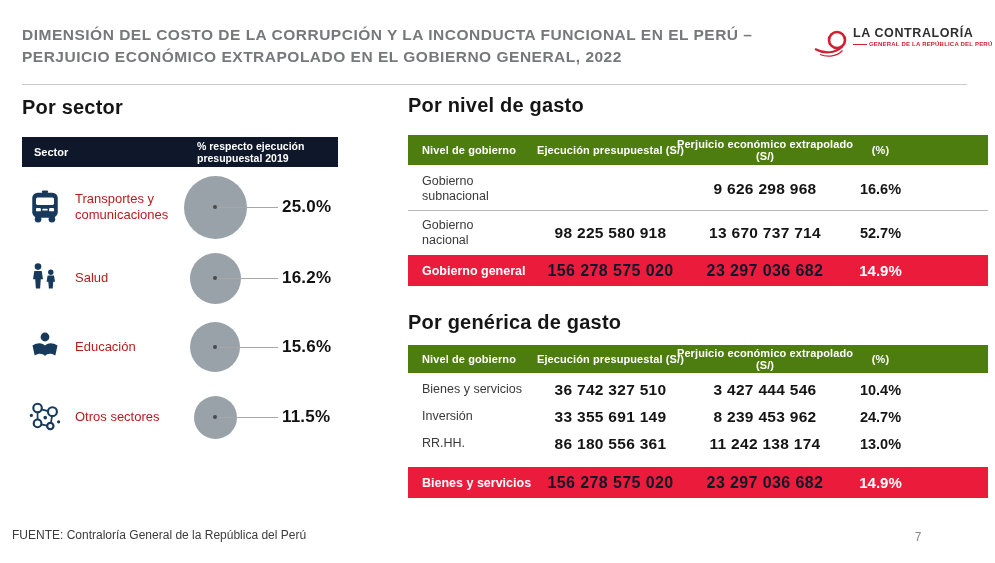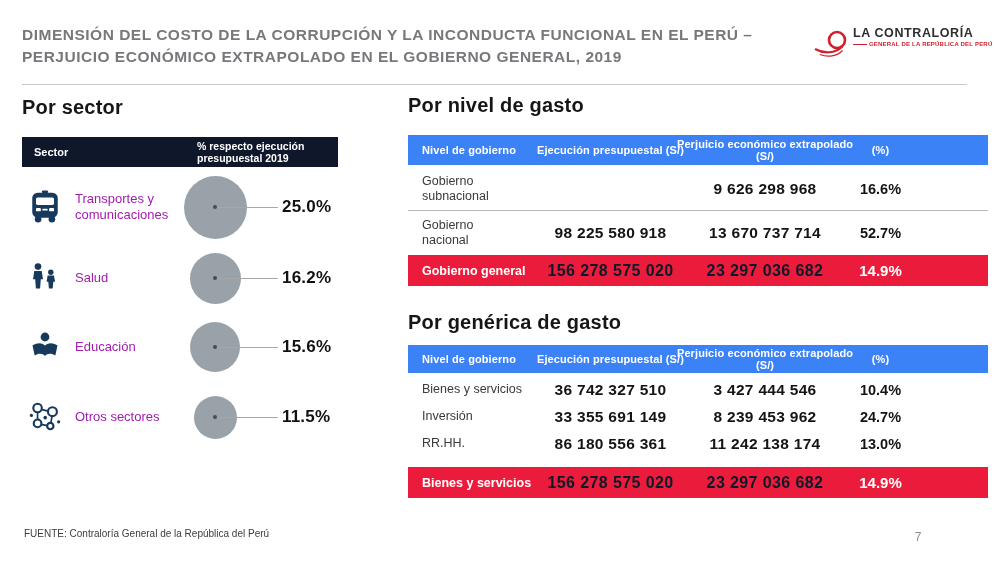--- a/index.html
+++ b/index.html
@@ -23,60 +23,60 @@
   .left-panel { position:absolute; left:22px; top:96px; width:345px; height:380px; }
   .section-title { font-size:20px; font-weight:bold; color:#161616; letter-spacing:.2px; }
   .sector-bar { position:absolute; left:0; top:41px; width:316px; height:30px; background:#0f172a; }
   .sector-bar .sb1 { position:absolute; left:12px; top:0; height:100%; display:flex; align-items:center;
     color:#fff; font-size:11px; font-weight:bold; }
   .sector-bar .sb2 { position:absolute; left:175px; top:0; width:128px; height:100%; display:flex; align-items:center;
     color:#fff; font-size:10.5px; font-weight:bold; line-height:12.5px; }
   .sector-row { position:absolute; left:0; width:345px; height:70px; }
   .sr-icon { position:absolute; left:2px; top:0; width:42px; height:100%; display:flex; align-items:center; justify-content:center; }
   .sr-label { position:absolute; left:53px; top:0; width:112px; height:100%; display:flex; align-items:center;
-    font-size:13px; color:#a21caf; line-height:16px; }
+    font-size:13px; color:#b91c1c; line-height:16px; }
   .sr-bubble { position:absolute; border-radius:50%; background:#98a2a8; }
   .sr-line { position:absolute; left:193px; top:34.6px; width:63px; height:1px; background:#a7a7a7; }
   .sr-dot { position:absolute; left:191px; top:33px; width:4px; height:4px; border-radius:50%; background:#4a4a4a; }
   .sr-pct { position:absolute; left:260px; top:0; width:70px; height:100%; display:flex; align-items:center;
     font-size:17px; font-weight:bold; color:#111; letter-spacing:.2px; }
 
   
   .right-panel { position:absolute; left:408px; top:96px; width:580px; height:410px; }
   .tbl-title { position:absolute; left:0; }
-  .t-bar { position:absolute; left:0; width:580px; background:#3b82f6; }
+  .t-bar { position:absolute; left:0; width:580px; background:#4d7c0f; }
   .t-row { position:absolute; left:0; width:580px; }
   .t-row.sep { border-bottom:1px solid #b5b8ba; }
   .t-total { position:absolute; left:0; width:580px; background:#eb1c3b; }
   .cell { position:absolute; top:0; height:100%; display:flex; align-items:center; }
   .c1 { left:14px; width:150px; justify-content:flex-start; }
   .narrow .c1 { width:96px; }
   .c2 { left:115px; width:175px; justify-content:center; text-align:center; }
   .c3 { left:262px; width:190px; justify-content:center; text-align:center; }
   .c4 { left:415px; width:115px; justify-content:center; text-align:center; }
   .t-bar .cell { color:#fff; font-size:11px; font-weight:bold; letter-spacing:.1px; }
   .t-row .c1 { font-size:12.5px; color:#3a3a3c; line-height:15px; }
   .t-row .num { font-size:15.5px; font-weight:bold; color:#141414; letter-spacing:.3px; }
   .t-row .pct { font-size:14.5px; font-weight:bold; color:#141414; }
   .t-total .c1 { color:#fff; font-size:12.5px; font-weight:bold; }
   .t-total .num { color:#0f172a; font-size:16px; font-weight:bold; letter-spacing:.4px; }
   .t-total .pct { color:#fff; font-size:15px; font-weight:bold; }
 
   
-  .source { position:absolute; left:24px; top:528px; font-size:10px; color:#3c3c3c; }
+  .source { position:absolute; left:12px; top:528px; font-size:12px; color:#3c3c3c; }
   .page-num { position:absolute; left:908px; top:530px; width:20px; text-align:center; font-size:12px; color:#8a8a8a; }
 </style>
 </head>
 <body>
 
 <div class="canvas">
 
   <div class="main-title">
     <div>DIMENSIÓN DEL COSTO DE LA CORRUPCIÓN Y LA INCONDUCTA FUNCIONAL EN EL PERÚ –</div>
-    <div>PERJUICIO ECONÓMICO EXTRAPOLADO EN EL GOBIERNO GENERAL, 2019</div>
+    <div>PERJUICIO ECONÓMICO EXTRAPOLADO EN EL GOBIERNO GENERAL, 2022</div>
   </div>
 
   <div class="logo">
     <svg width="36" height="32" viewBox="0 0 36 32">
       <circle cx="23" cy="12" r="8" fill="none" stroke="#cf2030" stroke-width="2.6"></circle>
       <path d="M1 21 C10 26 21 25.5 28.5 18.5" fill="none" stroke="#cf2030" stroke-width="2.2"></path>
       <path d="M6 26.5 C13.5 29.5 23 28.5 28.5 22.5" fill="none" stroke="#cf2030" stroke-width="1.3"></path>
     </svg>
     <div class="logo-text">
       <div class="logo-name">LA CONTRALORÍA</div>

